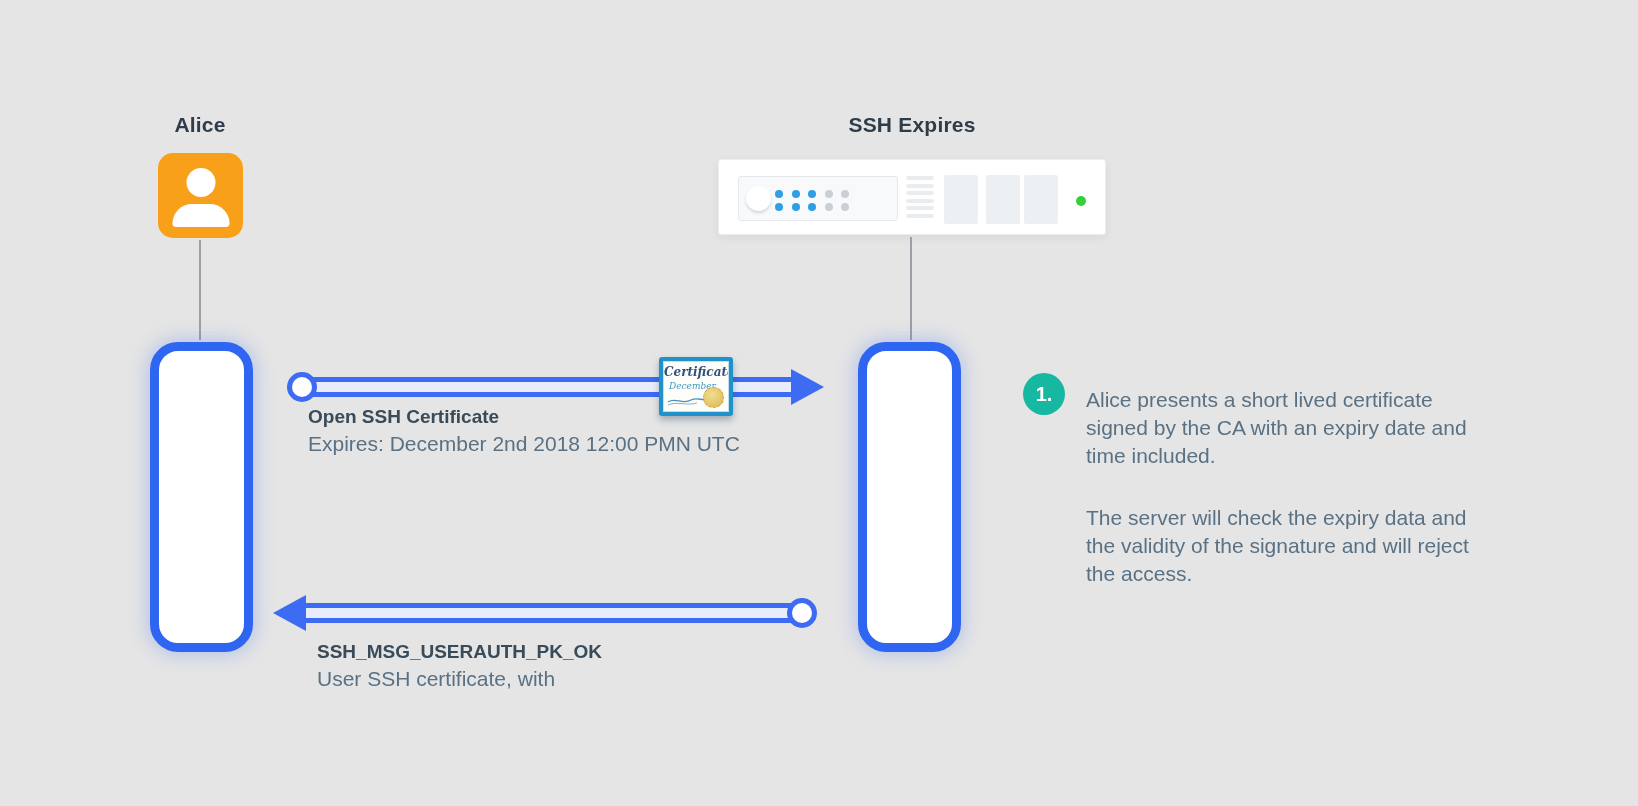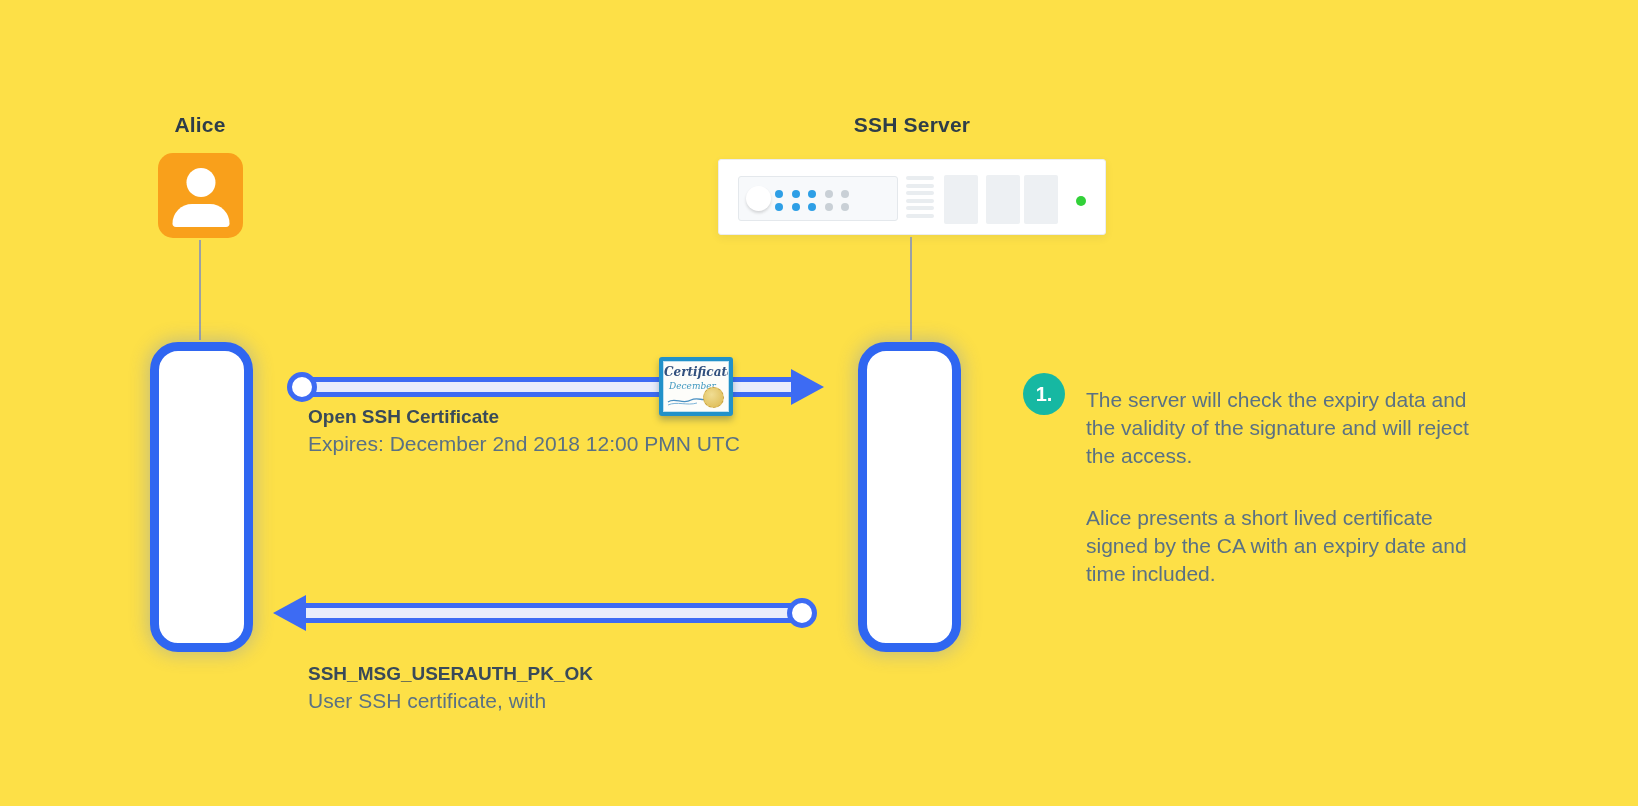--- a/index.html
+++ b/index.html
@@ -1,18 +1,18 @@
 <!DOCTYPE html>
 <html><head>
 <meta charset="utf-8">
 <title>Diagram</title>
 <style>
   html,body{margin:0;padding:0;background:#ffffff;}
   .canvas{
-    position:relative;width:1638px;height:806px;background:#fde047;
+    position:relative;width:1638px;height:806px;background:#e5e5e5;
     font-family:"Liberation Sans",sans-serif;overflow:hidden;
   }
   
   .actor-label{
     position:absolute;font-size:21px;font-weight:700;color:#2e3d49;
     text-align:center;letter-spacing:.2px;
   }
   .alice-label{left:100px;top:113px;width:200px;}
   .server-label{left:812px;top:113px;width:200px;}
 
@@ -91,21 +91,21 @@
     border-left:33px solid #3d6bf3;
   }
   .head-left{
     left:273px;top:595px;
     border-top:18px solid transparent;border-bottom:18px solid transparent;
     border-right:33px solid #3d6bf3;
   }
 
   
   .msg-label{position:absolute;left:308px;}
-  .msg1-label{top:404px;} .msg2-label{top:661px;}
+  .msg1-label{top:404px;} .msg2-label{top:639px;margin-left:9px;}
   .msg-title{font-size:19px;font-weight:700;color:#394a59;line-height:26px;}
   .msg-sub{font-size:21px;font-weight:400;color:#5a7184;line-height:27px;}
 
   
   .cert{
     position:absolute;left:659px;top:357px;width:74px;height:59px;z-index:3;
     background:#2191c9;border-radius:3px;padding:4px;box-sizing:border-box;
     box-shadow:0 4px 7px rgba(30,60,90,.35);
   }
   .cert-inner{
@@ -146,21 +146,21 @@
 <div class="canvas">
 
   <div class="actor-label alice-label">Alice</div>
   <div class="avatar">
     <div class="head"></div>
     <div class="body"></div>
   </div>
   <div class="drop-line alice-drop"></div>
   <div class="lifeline alice-lifeline"></div>
 
-  <div class="actor-label server-label">SSH Server</div>
+  <div class="actor-label server-label">SSH Expires</div>
   <div class="server-card">
     <div class="led-panel">
       <div class="led-knob"></div>
       <div class="dot-row r1">
         <div class="dot blue"></div>
         <div class="dot blue"></div>
         <div class="dot blue"></div>
         <div class="dot gray"></div>
         <div class="dot gray"></div>
       </div>
@@ -210,21 +210,21 @@
   <div class="msg-band band2"></div>
   <div class="origin-circle circle2"></div>
   <div class="arrowhead head-left"></div>
   <div class="msg-label msg2-label">
     <div class="msg-title">SSH_MSG_USERAUTH_PK_OK</div>
     <div class="msg-sub">User SSH certificate, with</div>
   </div>
 
   <div class="step-badge">1.</div>
   <div class="note">
+    <p>Alice presents a short lived certificate
+signed by the CA with an expiry date and
+time included.</p>
     <p>The server will check the expiry data and
 the validity of the signature and will reject
 the access.</p>
-    <p>Alice presents a short lived certificate
-signed by the CA with an expiry date and
-time included.</p>
   </div>
 
 </div>
 
 </body></html>

